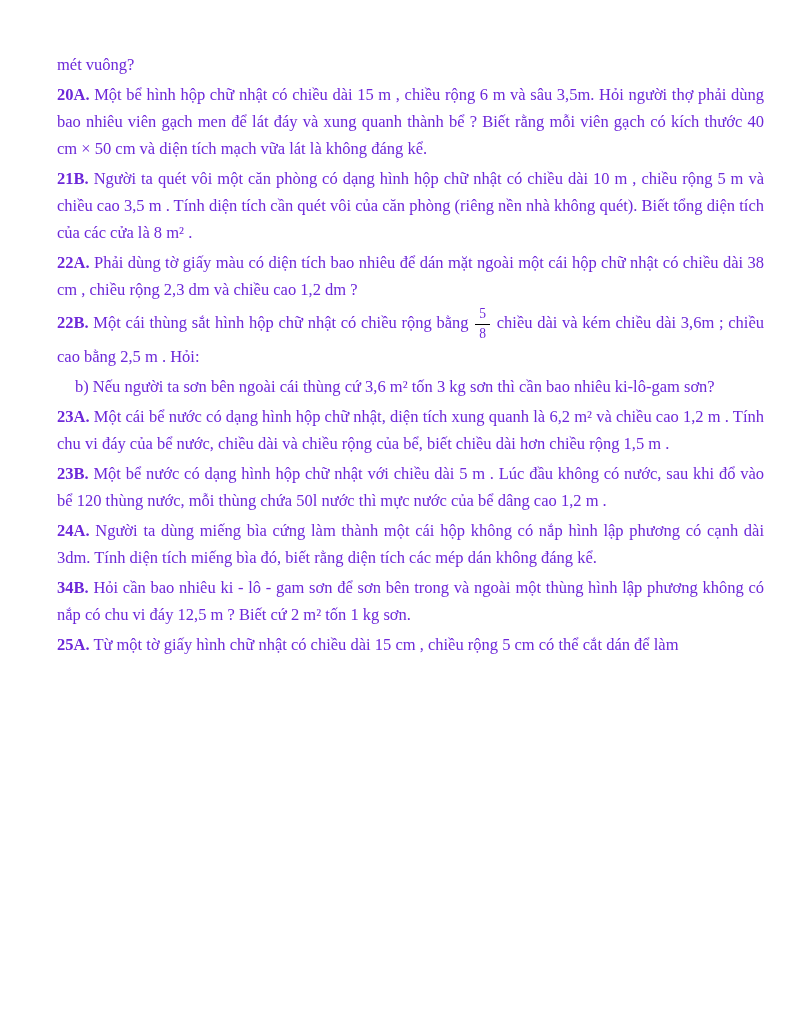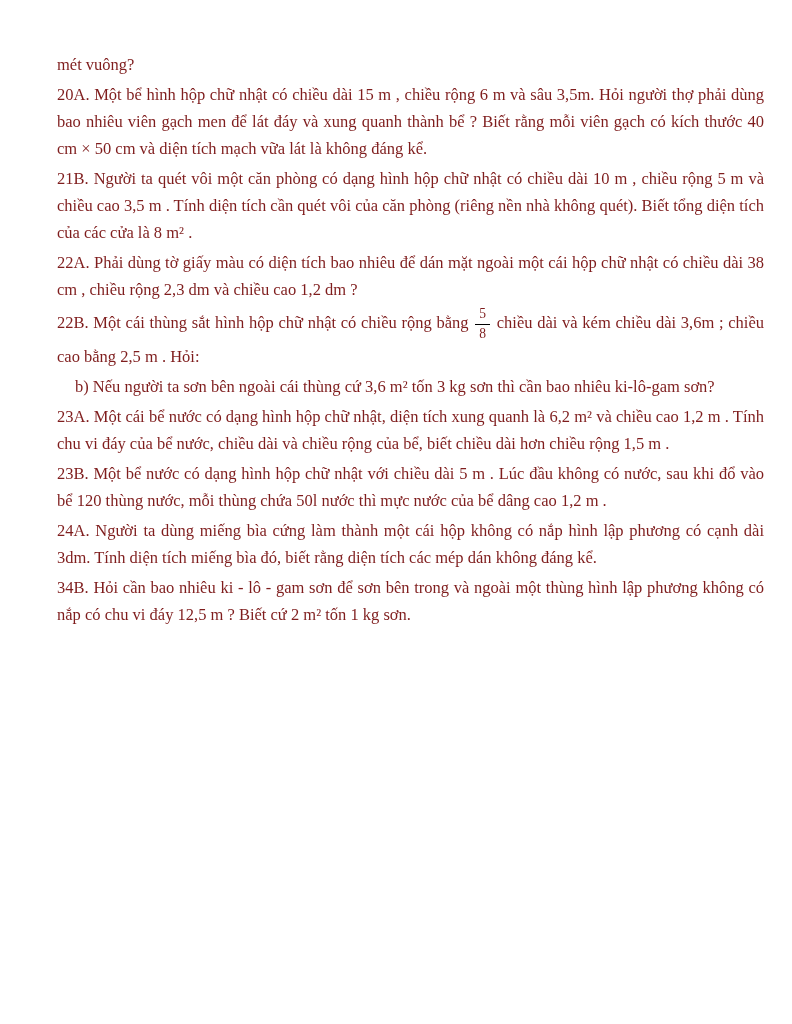--- a/index.html
+++ b/index.html
@@ -3,33 +3,33 @@
 <meta charset="utf-8">
 <style>
   html, body { margin: 0; padding: 0; background: #ffffff; }
   .page {
     position: relative;
     width: 792px;
     height: 1024px;
     box-sizing: border-box;
     padding: 51px 28px 0 57px;
     background: #ffffff;
-    color: #7f1d1d;
+    color: #6d28d9;
     font-family: "Liberation Serif", "DejaVu Serif", serif;
     font-size: 16.5px;
     line-height: 27px;
     overflow: hidden;
   }
   p.para {
     margin: 0 0 3px 0;
     text-align: justify;
     text-justify: inter-word;
   }
   p.item { text-indent: 18px; }
-  .lbl { font-weight: normal; }
+  .lbl { font-weight: bold; }
   .frac {
     display: inline-block;
     vertical-align: middle;
     text-align: center;
     font-size: 0.82em;
     line-height: 1.25;
     padding: 0 2px;
   }
   .frac .fnum { display: block; border-bottom: 1px solid #000; padding: 0 4px 1px 4px; }
   .frac .fden { display: block; padding: 1px 4px 0 4px; }
@@ -83,14 +83,18 @@
   <p class="para">
     <b class="lbl">24A.</b>
     <span>Người ta dùng miếng bìa cứng làm thành một cái hộp không có nắp hình lập phương có cạnh dài 3dm. Tính diện tích miếng bìa đó, biết rằng diện tích các mép dán không đáng kể.</span>
   </p>
 
   <p class="para">
     <b class="lbl">34B.</b>
     <span>Hỏi cần bao nhiêu ki - lô - gam sơn để sơn bên trong và ngoài một thùng hình lập phương không có nắp có chu vi đáy 12,5 m ? Biết cứ 2 m² tốn 1 kg sơn.</span>
   </p>
 
+  <p class="para">
+    <b class="lbl">25A.</b>
+    <span>Từ một tờ giấy hình chữ nhật có chiều dài 15 cm , chiều rộng 5 cm có thể cắt dán để làm</span>
+  </p>
 
 </div>
 
 </body></html>

